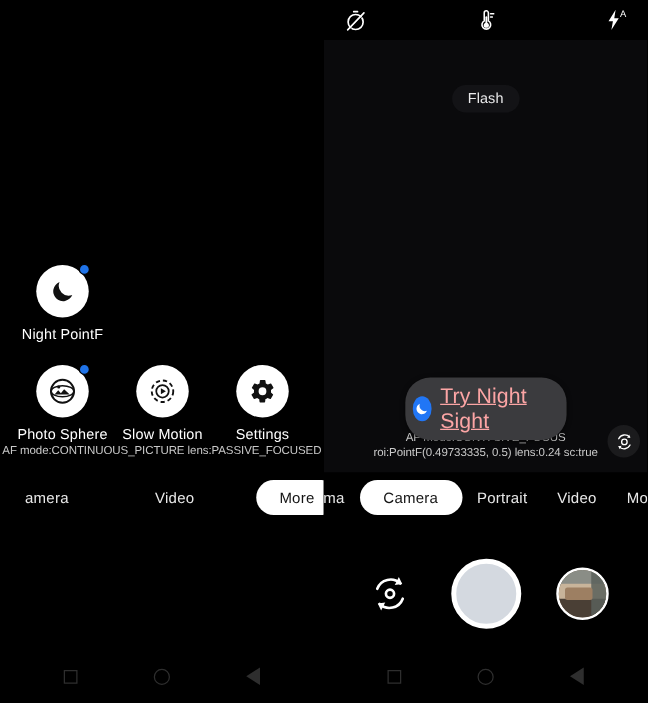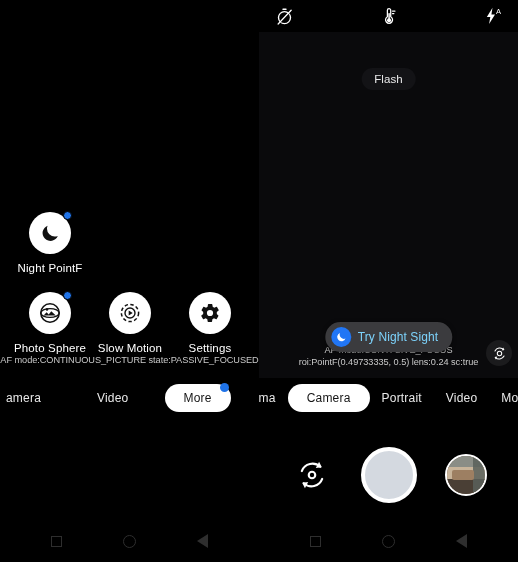--- a/index.html
+++ b/index.html
@@ -51,21 +51,21 @@
     bottom: 26px;
     display: flex; align-items: center; gap: 7px;
     background: #3b3b3e; border-radius: 20px;
     padding: 5px 14px 5px 6px;
     box-shadow: 0 1px 4px rgba(0,0,0,.55);
   }
   .ns-pill .ns-badge {
     width: 20px; height: 20px; border-radius: 50%;
     background: #2176f5; display: flex; align-items: center; justify-content: center;
   }
-  .ns-pill .ns-text { color: #7dd3fc; font-size: 12px; letter-spacing: .1px; }
+  .ns-pill .ns-text { color: #fca5a5; font-size: 17px; letter-spacing: .1px; text-decoration: underline; }
 
   
   .vf-corner-btn {
     position: absolute; right: 6px; bottom: 12px;
     width: 26px; height: 26px; border-radius: 50%;
     background: #1b1b1d;
     display: flex; align-items: center; justify-content: center;
   }
 
   
@@ -185,25 +185,25 @@
       <div class="mode-item" style="left:167px; top:292px;">
         <div class="mode-circle">
           <svg width="22" height="22" viewBox="0 0 24 24" aria-hidden="true">
             <path d="M19.4 13c.04-.33.06-.66.06-1s-.02-.67-.06-1l2-1.6a.5.5 0 0 0 .12-.63l-1.9-3.3a.5.5 0 0 0-.6-.22l-2.4.96a7.3 7.3 0 0 0-1.7-1l-.36-2.5a.5.5 0 0 0-.5-.42h-3.8a.5.5 0 0 0-.5.42l-.36 2.5c-.62.25-1.18.6-1.7 1l-2.4-.96a.5.5 0 0 0-.6.22l-1.9 3.3a.5.5 0 0 0 .12.63L4.6 11c-.04.33-.06.66-.06 1s.02.67.06 1l-2 1.6a.5.5 0 0 0-.12.63l1.9 3.3c.13.22.38.3.6.22l2.4-.96c.52.4 1.08.75 1.7 1l.36 2.5c.04.24.25.42.5.42h3.8c.25 0 .46-.18.5-.42l.36-2.5c.62-.25 1.18-.6 1.7-1l2.4.96c.22.08.47 0 .6-.22l1.9-3.3a.5.5 0 0 0-.12-.63zM12 15.4A3.4 3.4 0 1 1 15.4 12 3.4 3.4 0 0 1 12 15.4z" fill="#111"></path>
           </svg>
         </div>
         <div class="mode-label">Settings</div>
       </div>
 
       <div class="debug left-dbg">
-        <div>AF mode:CONTINUOUS_PICTURE state:PASSIVE_FOCUSED</div>
-      </div>
-    </div>
-
-    <div class="modebar" style="padding-left:0;">
+        <div>AF mode:CONTINUOUS_PICTURE lens:PASSIVE_FOCUSED</div>
+      </div>
+    </div>
+
+    <div class="modebar" style="padding-left:14px;gap:13px;">
       <div class="mode-tab" style="margin-left:-6px;">amera</div>
       <div class="mode-tab" style="margin-left:32px;">Video</div>
       <div class="mode-tab selected" style="margin-left:24px;">
         <span>More</span>
         <span class="tab-dot"></span>
       </div>
     </div>
 
     <div class="navbar">
       <div class="nav-btn">

